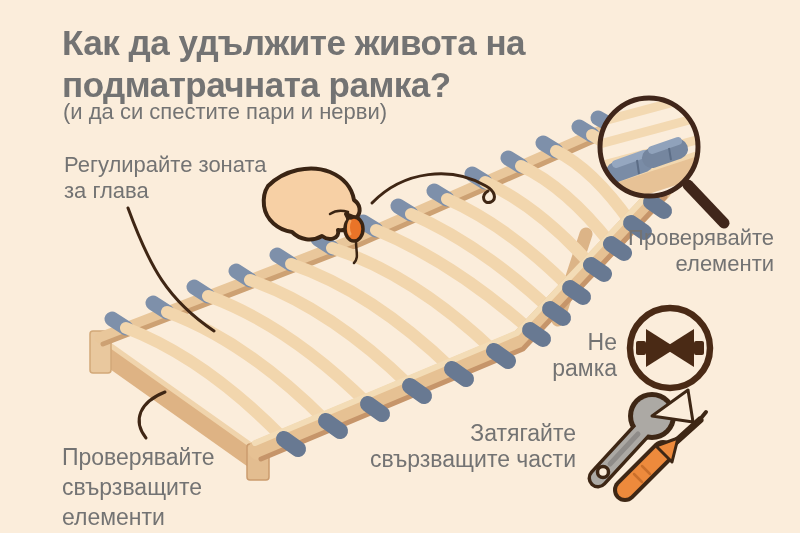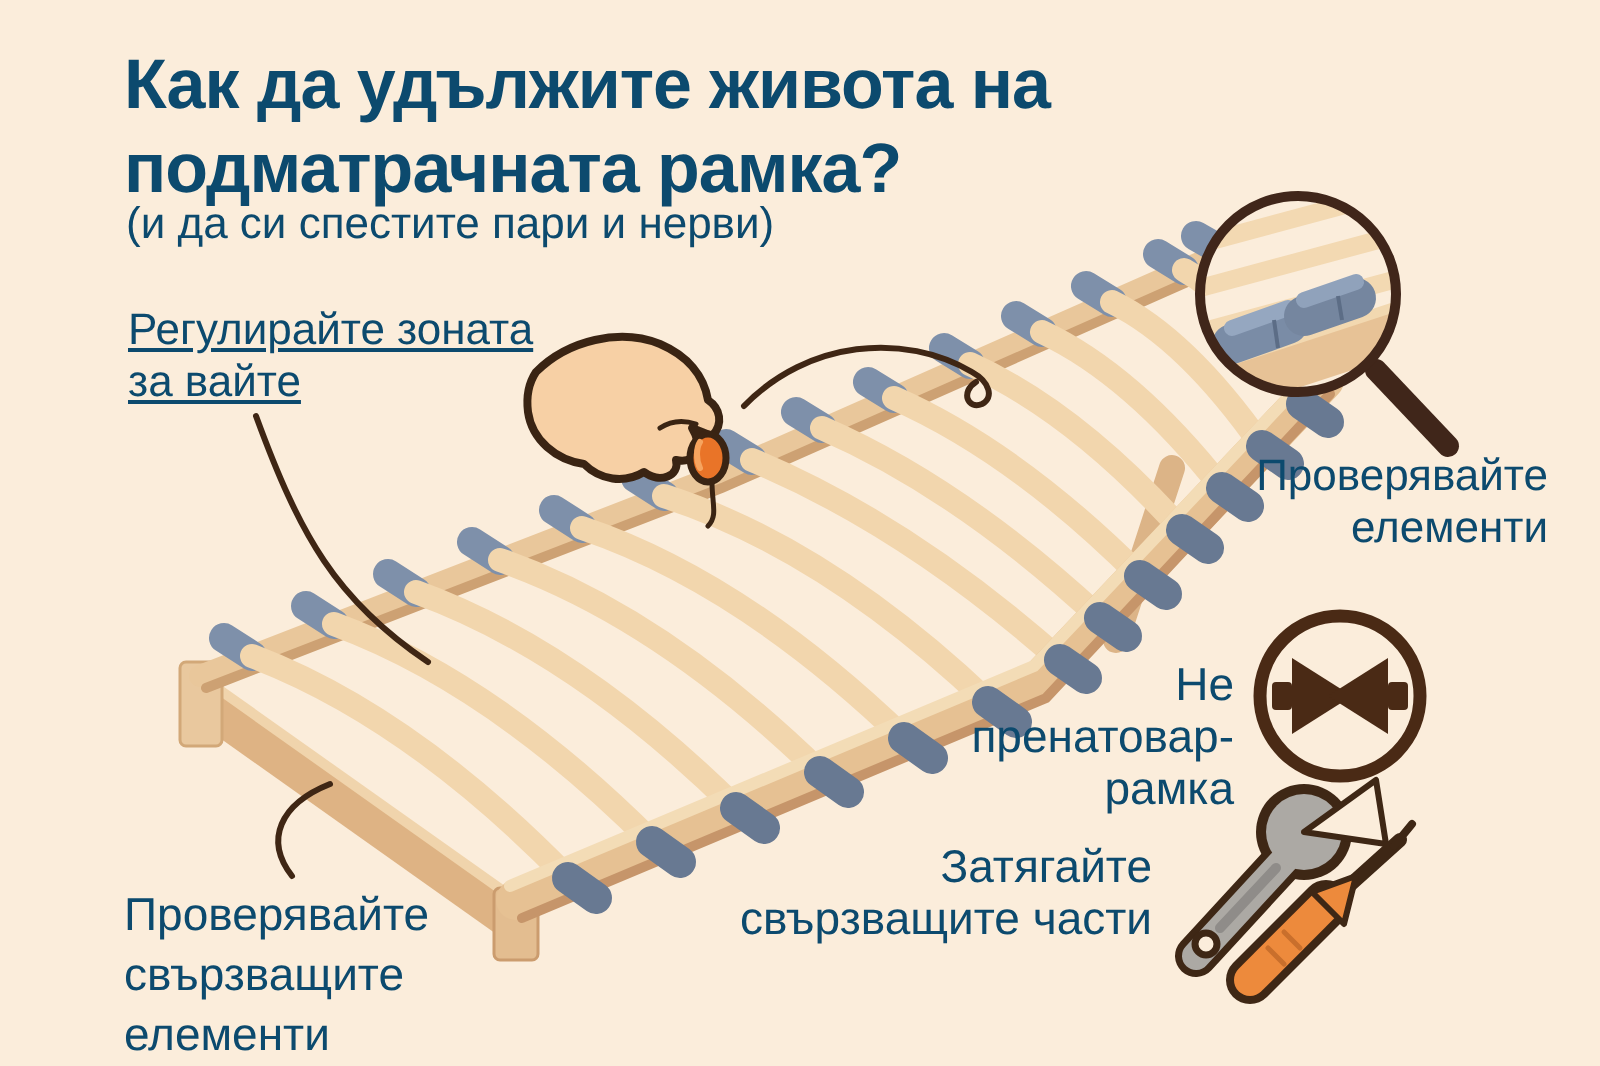--- a/index.html
+++ b/index.html
@@ -2,35 +2,35 @@
 <html><head>
 <meta charset="utf-8">
 <style>
   html,body{margin:0;padding:0;}
   .stage{
     position:relative;
     width:800px;height:533px;
     background:#FBEDDB;
     overflow:hidden;
     font-family:"Liberation Sans", sans-serif;
-    color:#0c4a6e;
+    color:#737373;
   }
   .stage svg{position:absolute;left:0;top:0;}
   .txt{position:absolute;white-space:nowrap;}
   .title{
     left:62px;top:22px;
     font-size:35px;line-height:42px;font-weight:700;
     letter-spacing:-0.5px;
   }
   .subtitle{
     left:63px;top:98px;
     font-size:22px;line-height:27px;font-weight:400;text-align:center;
   }
   .label{font-size:22px;line-height:26px;font-weight:400;}
-  .lbl-adjust{left:64px;top:152px;text-align:left;text-decoration:underline;}
+  .lbl-adjust{left:64px;top:152px;text-align:left;}
   .lbl-check-top{right:26px;top:225px;text-align:right;}
   .lbl-overload{right:183px;top:329px;text-align:right;font-size:23px;margin-left:44px;}
   .lbl-tighten{right:224px;top:420px;text-align:right;font-size:23px;margin-left:48px;}
   .lbl-check-bottom{left:62px;top:442px;text-align:left;font-size:23px;line-height:30px;}
   .label div{display:block;}
 </style>
 </head>
 <body>
 
 <div class="stage">
@@ -183,31 +183,30 @@
 
   <div class="txt title">
     <div>Как да удължите живота на</div>
     <div>подматрачната рамка?</div>
   </div>
 
   <div class="txt subtitle">(и да си спестите пари и нерви)</div>
 
   <div class="txt label lbl-adjust">
     <div>Регулирайте зоната</div>
-    <div>за вайте</div>
+    <div>за глава</div>
   </div>
 
   <div class="txt label lbl-check-top">
     <div>Проверявайте</div>
     <div>елементи</div>
   </div>
 
   <div class="txt label lbl-overload">
     <div>Не</div>
-    <div>пренатовар-</div>
     <div>рамка</div>
   </div>
 
   <div class="txt label lbl-tighten">
     <div>Затягайте</div>
     <div>свързващите части</div>
   </div>
 
   <div class="txt label lbl-check-bottom">
     <div>Проверявайте</div>

